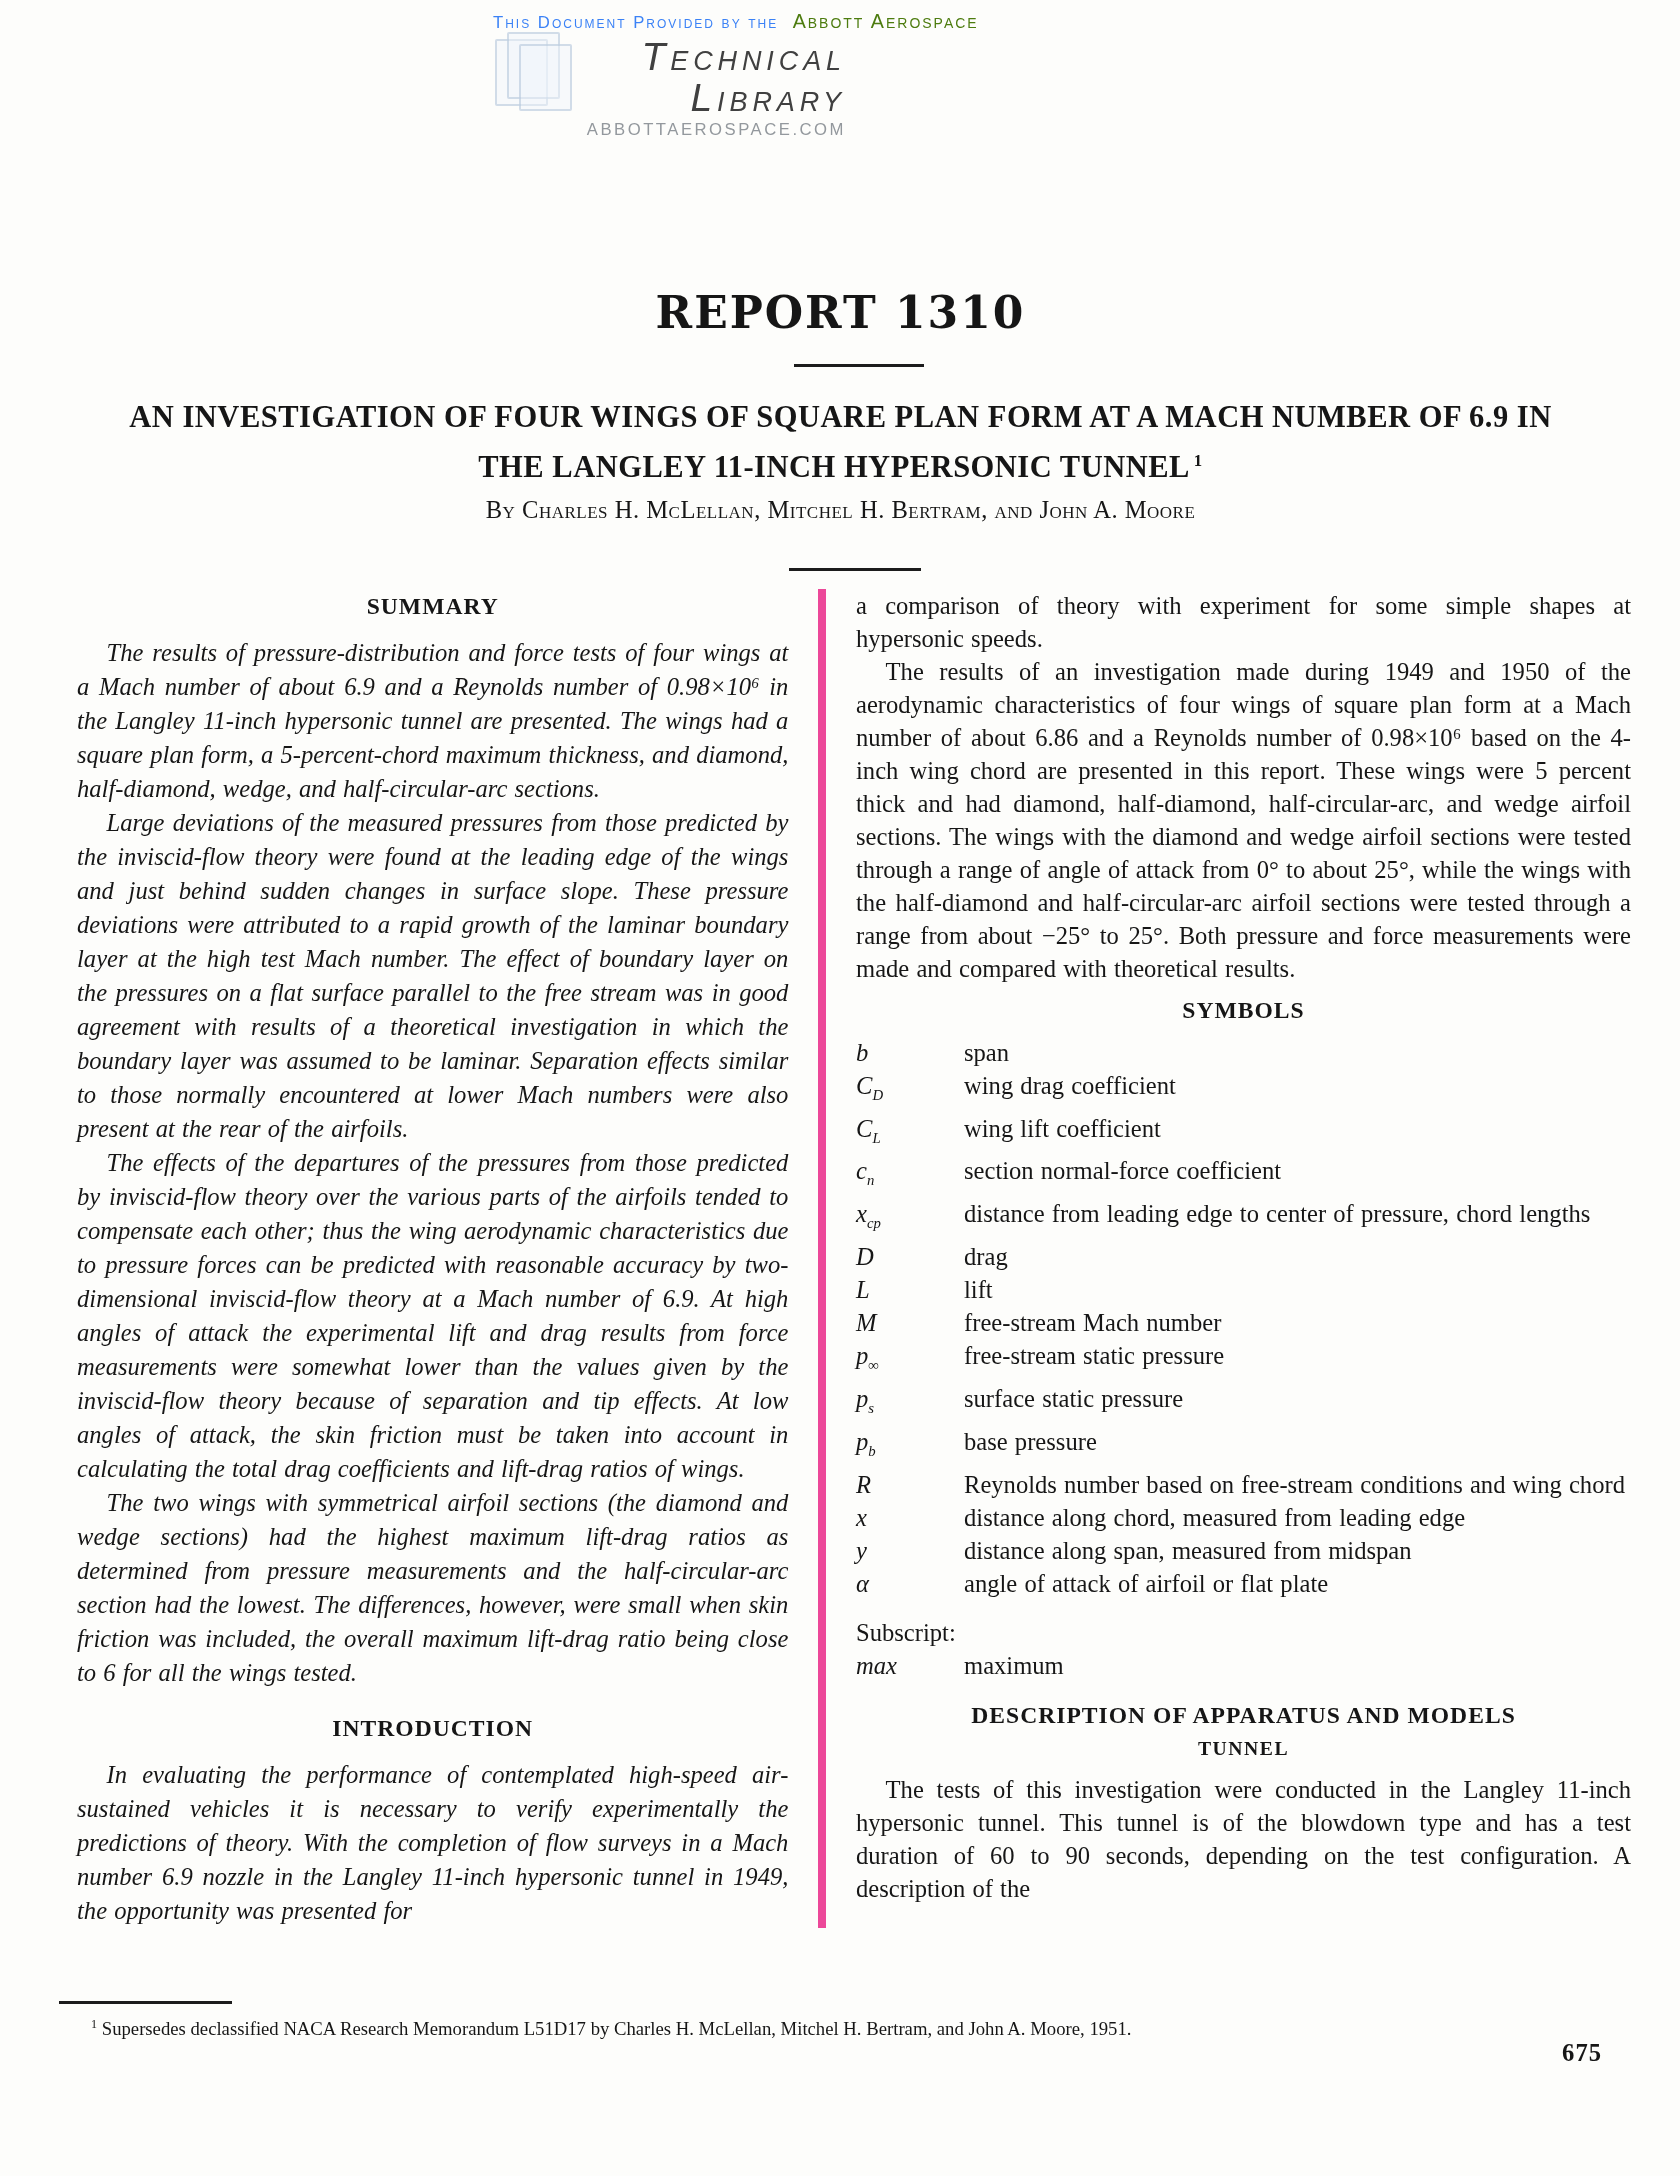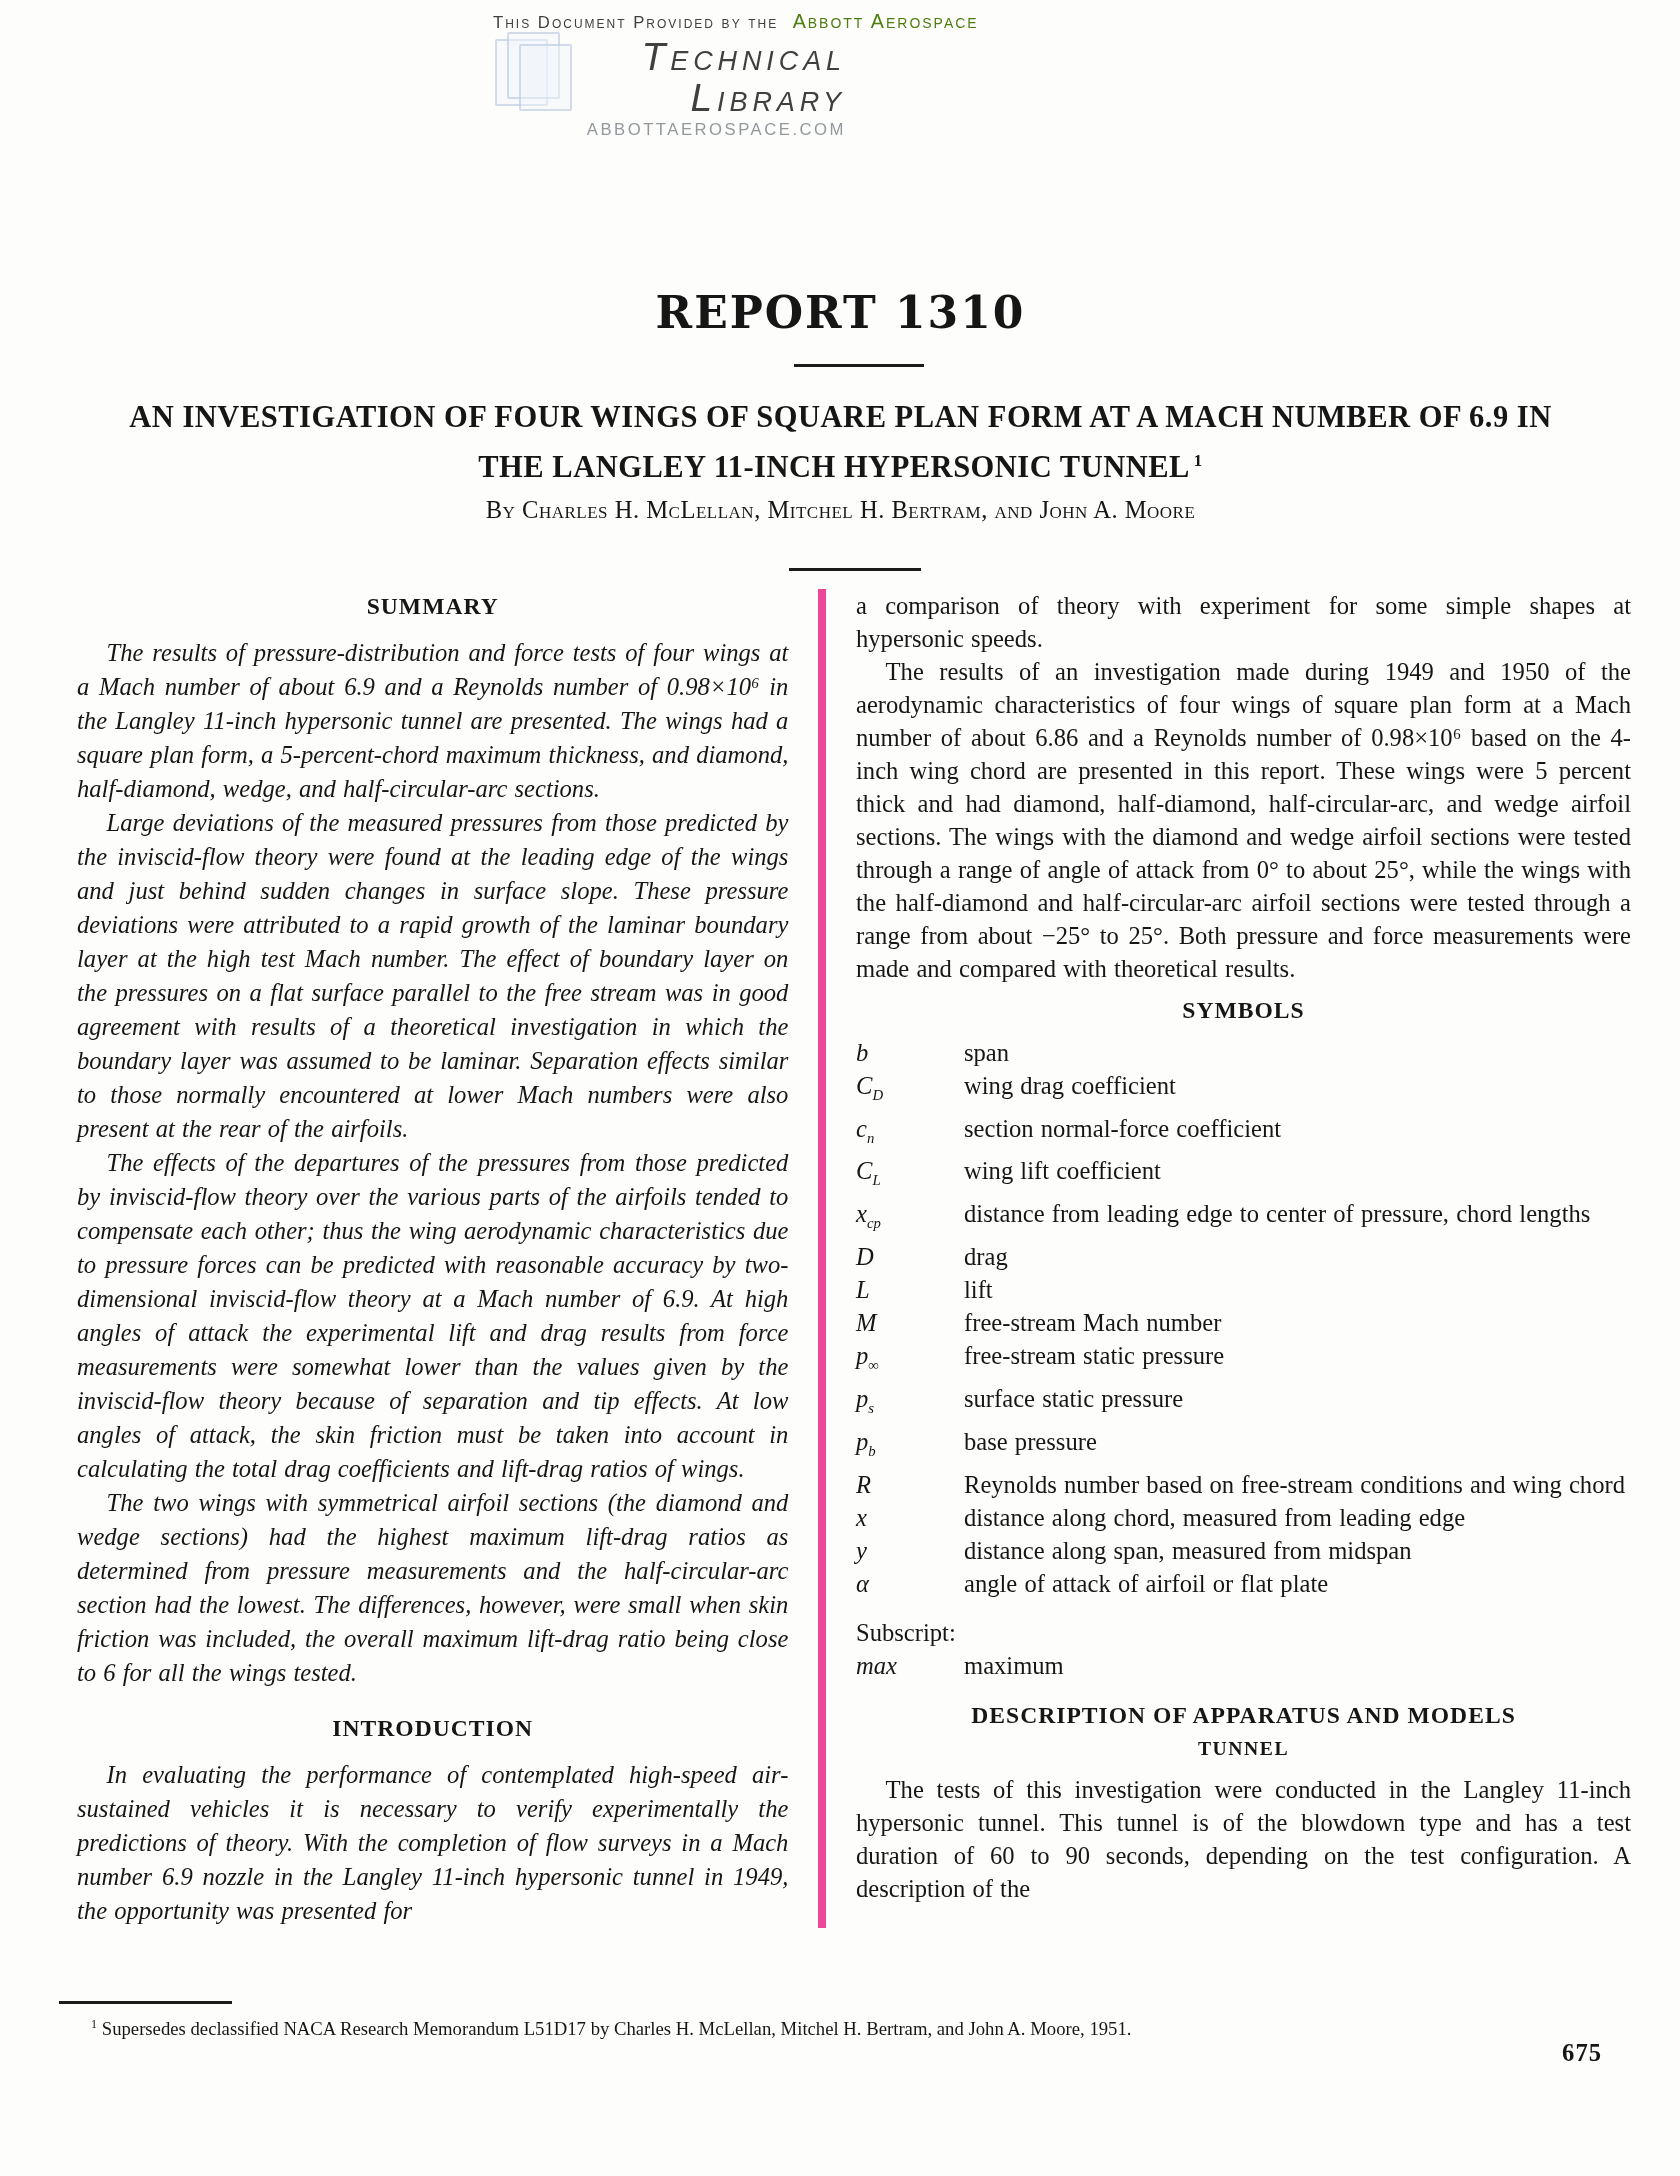--- a/index.html
+++ b/index.html
@@ -6,21 +6,21 @@
   .page {
     position:relative; width:1681px; height:2176px; margin:0 auto;
     background:#fdfdfb; color:#161616; overflow:hidden;
     font-family:"Liberation Serif","DejaVu Serif",serif;
   }
 
   
   .watermark { position:absolute; top:9.9px; left:493px; width:353px; text-align:right;
                font-family:"Liberation Sans","DejaVu Sans",sans-serif; }
   .wm-line1 { white-space:nowrap; }
-  .wm-provided { font-variant:small-caps; font-size:16.7px; letter-spacing:2px; color:#404040; }
+  .wm-provided { font-variant:small-caps; font-size:16.7px; letter-spacing:2px; color:#3b82f6; }
   .wm-brand { font-variant:small-caps; font-size:19.7px; letter-spacing:2px; color:#4d7c0f; margin-left:9.9px; }
   .wm-line2 { font-variant:small-caps; font-size:39px; line-height:41px; letter-spacing:4.9px; color:#404040; margin-top:3px;font-style:italic; }
   .wm-line3 { font-size:16.7px; letter-spacing:2.5px; color:#93989d; margin-top:2px; }
   .wm-logo { position:absolute; left:2px; top:21.7px; width:83px; height:83px; }
   .wm-page { position:absolute; width:49px; height:63px; border:2px solid rgba(170,190,214,.5);
              background:rgba(240,245,250,.45); border-radius:2px; }
   .wm-p1 { left:0; top:7.9px; } .wm-p2 { left:11.8px; top:0; } .wm-p3 { left:23.6px; top:12.8px; }
 
   
   .report-number { position:absolute; top:287px; left:0; width:100%; text-align:center;
@@ -110,26 +110,26 @@
       <div class="symbols" id="symbols-list">
           <div class="sym-row">
             <span class="sym-cell"><span>b</span></span>
             <span class="def-cell">span</span>
           </div>
           <div class="sym-row">
             <span class="sym-cell"><span>C</span><sub>D</sub></span>
             <span class="def-cell">wing drag coefficient</span>
           </div>
           <div class="sym-row">
+            <span class="sym-cell"><span>C</span><sub>L</sub></span>
+            <span class="def-cell">wing lift coefficient</span>
+          </div>
+          <div class="sym-row">
             <span class="sym-cell"><span>c</span><sub>n</sub></span>
             <span class="def-cell">section normal-force coefficient</span>
-          </div>
-          <div class="sym-row">
-            <span class="sym-cell"><span>C</span><sub>L</sub></span>
-            <span class="def-cell">wing lift coefficient</span>
           </div>
           <div class="sym-row">
             <span class="sym-cell"><span>x</span><sub>cp</sub></span>
             <span class="def-cell">distance from leading edge to center of pressure, chord lengths</span>
           </div>
           <div class="sym-row">
             <span class="sym-cell"><span>D</span></span>
             <span class="def-cell">drag</span>
           </div>
           <div class="sym-row">

